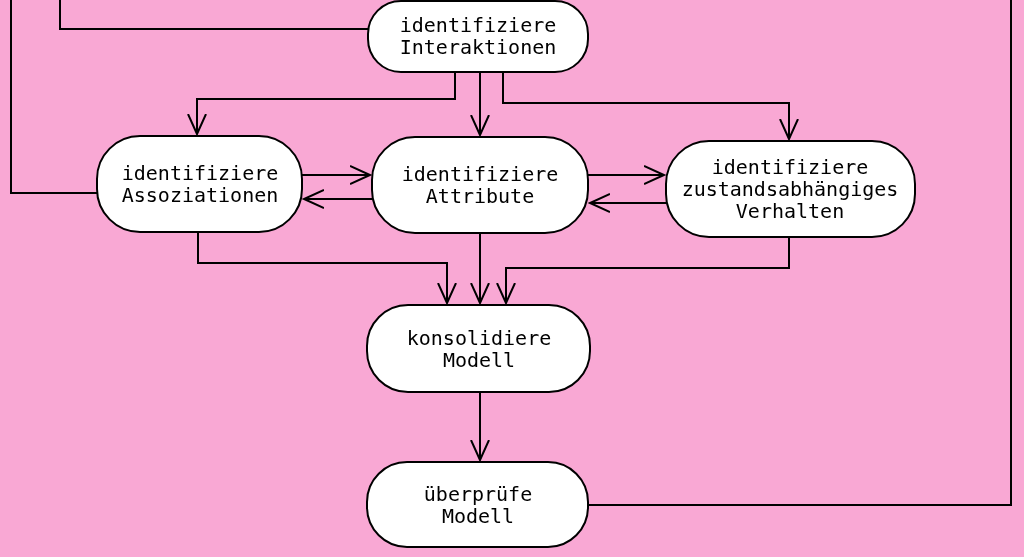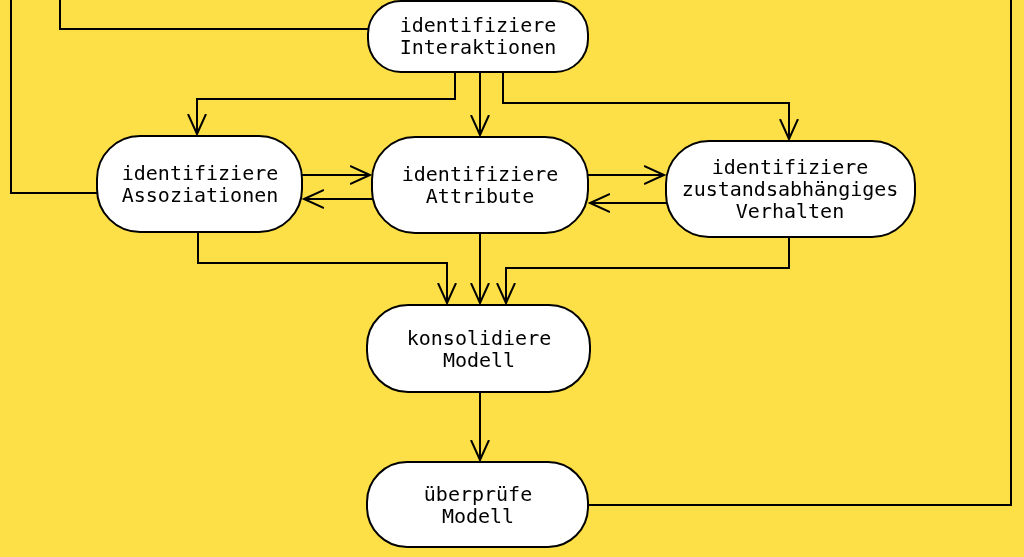--- a/index.html
+++ b/index.html
@@ -4,21 +4,21 @@
 <style>
   html, body {
     margin: 0;
     padding: 0;
     background: #ffffff;
   }
   #stage {
     position: relative;
     width: 1024px;
     height: 557px;
-    background: #fde047;
+    background: #f9a8d4;
     overflow: hidden;
     font-family: "DejaVu Sans Mono", monospace;
   }
   svg.diagram {
     position: absolute;
     left: 0;
     top: 0;
     display: block;
   }
   .node-shape {

